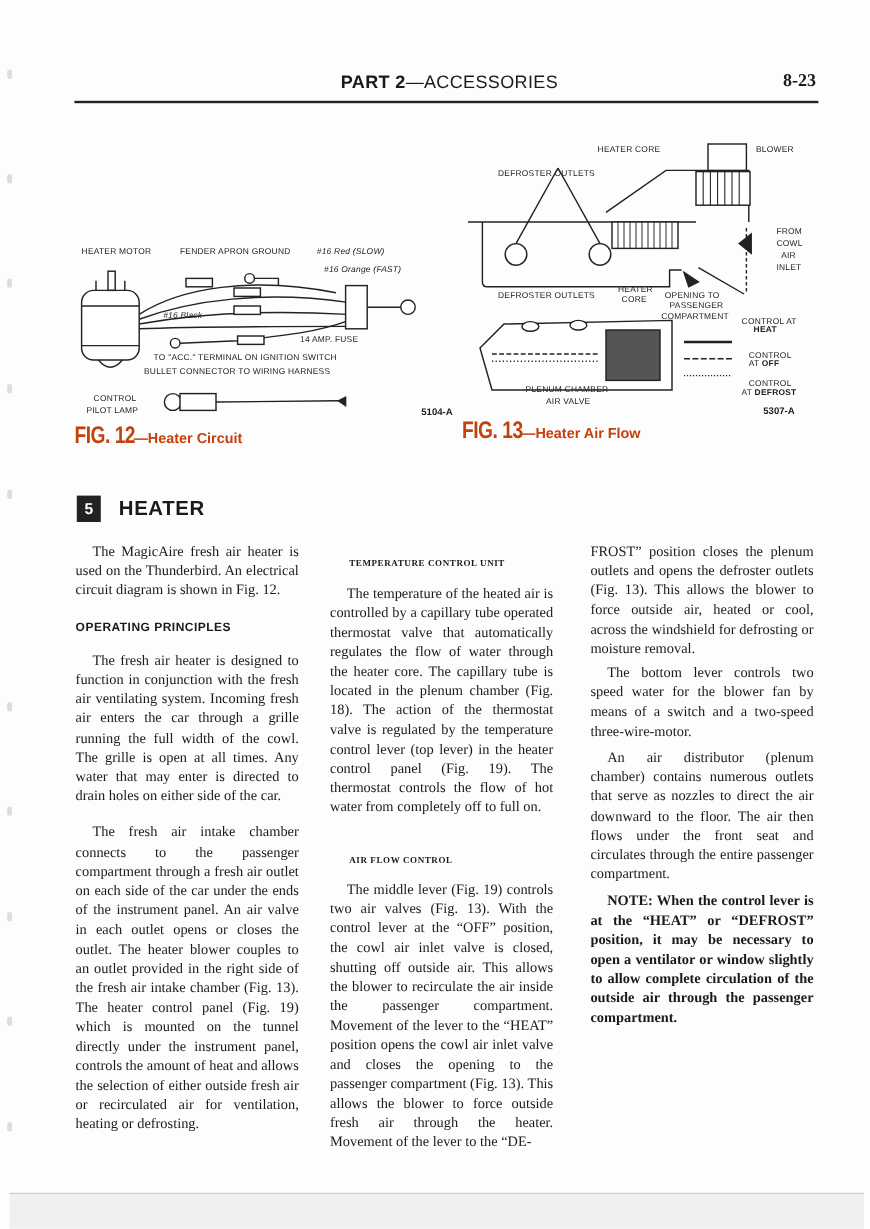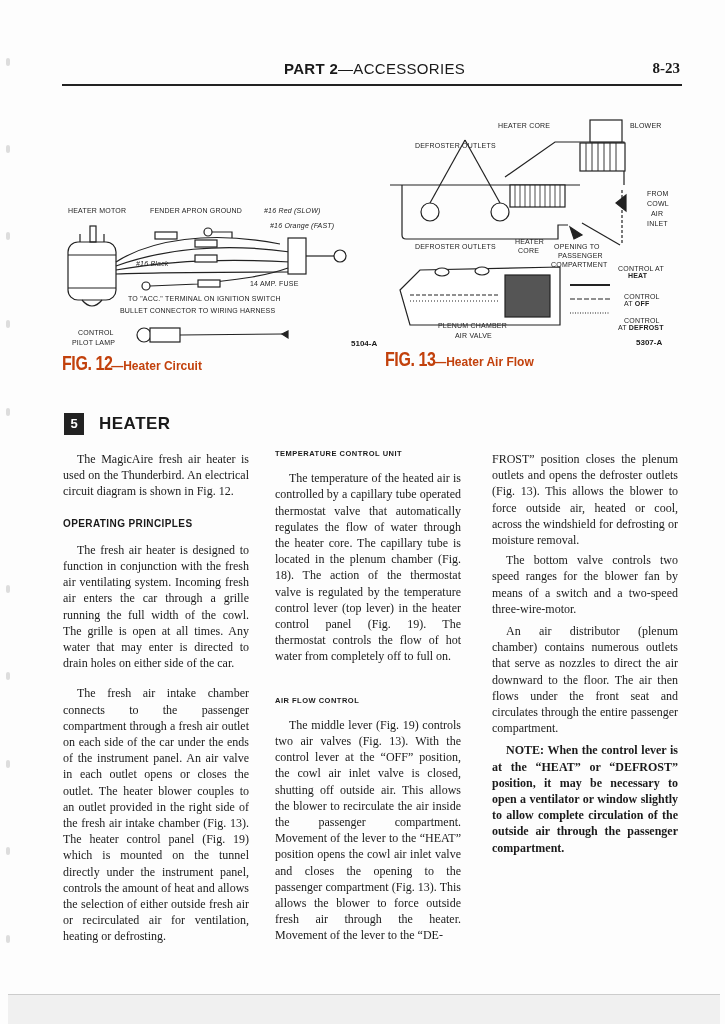--- a/index.html
+++ b/index.html
@@ -13,21 +13,21 @@
   .figcap{position:absolute;font-family:"Liberation Sans",sans-serif;font-weight:bold;color:#c2410c;white-space:nowrap;}
   .figcap .big{font-size:20px;letter-spacing:-0.5px;transform:scaleX(0.8);display:inline-block;transform-origin:left;}
   .figcap .small{font-size:12px;}
   .fignum{position:absolute;font-family:"Liberation Sans",sans-serif;font-weight:bold;font-size:8px;}
   .section{position:absolute;left:64px;top:413px;height:22px;}
   .section .badge{display:inline-block;width:20px;height:22px;background:#222;color:#fff;font-family:"Liberation Sans",sans-serif;font-weight:bold;font-size:13px;text-align:center;line-height:22px;vertical-align:middle;}
   .section .stitle{display:inline-block;margin-left:11px;font-family:"Liberation Sans",sans-serif;font-weight:bold;font-size:17px;vertical-align:middle;letter-spacing:0.5px;}
   .col{position:absolute;font-size:12px;line-height:16.2px;text-align:justify;}
   .col p{margin:0;text-indent:14px;}
   .col h3{margin:0;font-family:"Liberation Sans",sans-serif;font-weight:bold;font-size:10px;letter-spacing:0.4px;}
-  .col h4{margin:0;font-family:Liberation Sans, sans-serif;font-weight:bold;font-size:7.5px;letter-spacing:0.5px;}
+  .col h4{margin:16px;font-family:Liberation Serif, serif;font-weight:bold;font-size:7.5px;letter-spacing:0.5px;}
   .note{font-weight:bold;}
   .bottom-band{position:absolute;left:8px;top:994px;width:712px;height:30px;background:#f0f0f0;border-top:1px solid #ccc;}
   .hole{position:absolute;width:4px;height:8px;border-radius:3px;background:#ddd;}
 </style>
 </head>
 <body>
 
 <div class="page">
 
   <span class="hole" style="left:6px;top:58px;"></span>
@@ -197,19 +197,19 @@
 
   <div class="col" style="left:275px;top:446px;width:186px;">
     <h4 style="margin-bottom:8px;">TEMPERATURE CONTROL UNIT</h4>
     <p>The temperature of the heated air is controlled by a capillary tube operated thermostat valve that automatically regulates the flow of water through the heater core. The capillary tube is located in the plenum chamber (Fig. 18). The action of the thermostat valve is regulated by the temperature control lever (top lever) in the heater control panel (Fig. 19). The thermostat controls the flow of hot water from completely off to full on.</p>
     <h4 style="margin-top:28px;margin-bottom:8px;">AIR FLOW CONTROL</h4>
     <p>The middle lever (Fig. 19) controls two air valves (Fig. 13). With the control lever at the “OFF” position, the cowl air inlet valve is closed, shutting off outside air. This allows the blower to recirculate the air inside the passenger compartment. Movement of the lever to the “HEAT” position opens the cowl air inlet valve and closes the opening to the passenger compartment (Fig. 13). This allows the blower to force outside fresh air through the heater. Movement of the lever to the “DE-</p>
   </div>
 
   <div class="col" style="left:492px;top:451px;width:186px;">
     <p style="text-indent:0;">FROST” position closes the plenum outlets and opens the defroster outlets (Fig. 13). This allows the blower to force outside air, heated or cool, across the windshield for defrosting or moisture removal.</p>
-    <p style="margin-top:4px;">The bottom valve controls two speed ranges for the blower fan by means of a switch and a two-speed three-wire-motor.</p>
+    <p style="margin-top:4px;">The bottom lever controls two speed water for the blower fan by means of a switch and a two-speed three-wire-motor.</p>
     <p style="margin-top:6px;">An air distributor (plenum chamber) contains numerous outlets that serve as nozzles to direct the air downward to the floor. The air then flows under the front seat and circulates through the entire passenger compartment.</p>
     <p class="note" style="margin-top:6px;">NOTE: When the control lever is at the “HEAT” or “DEFROST” position, it may be necessary to open a ventilator or window slightly to allow complete circulation of the outside air through the passenger compartment.</p>
   </div>
 
   <div class="bottom-band"></div>
 </div>
 
 </body></html>

